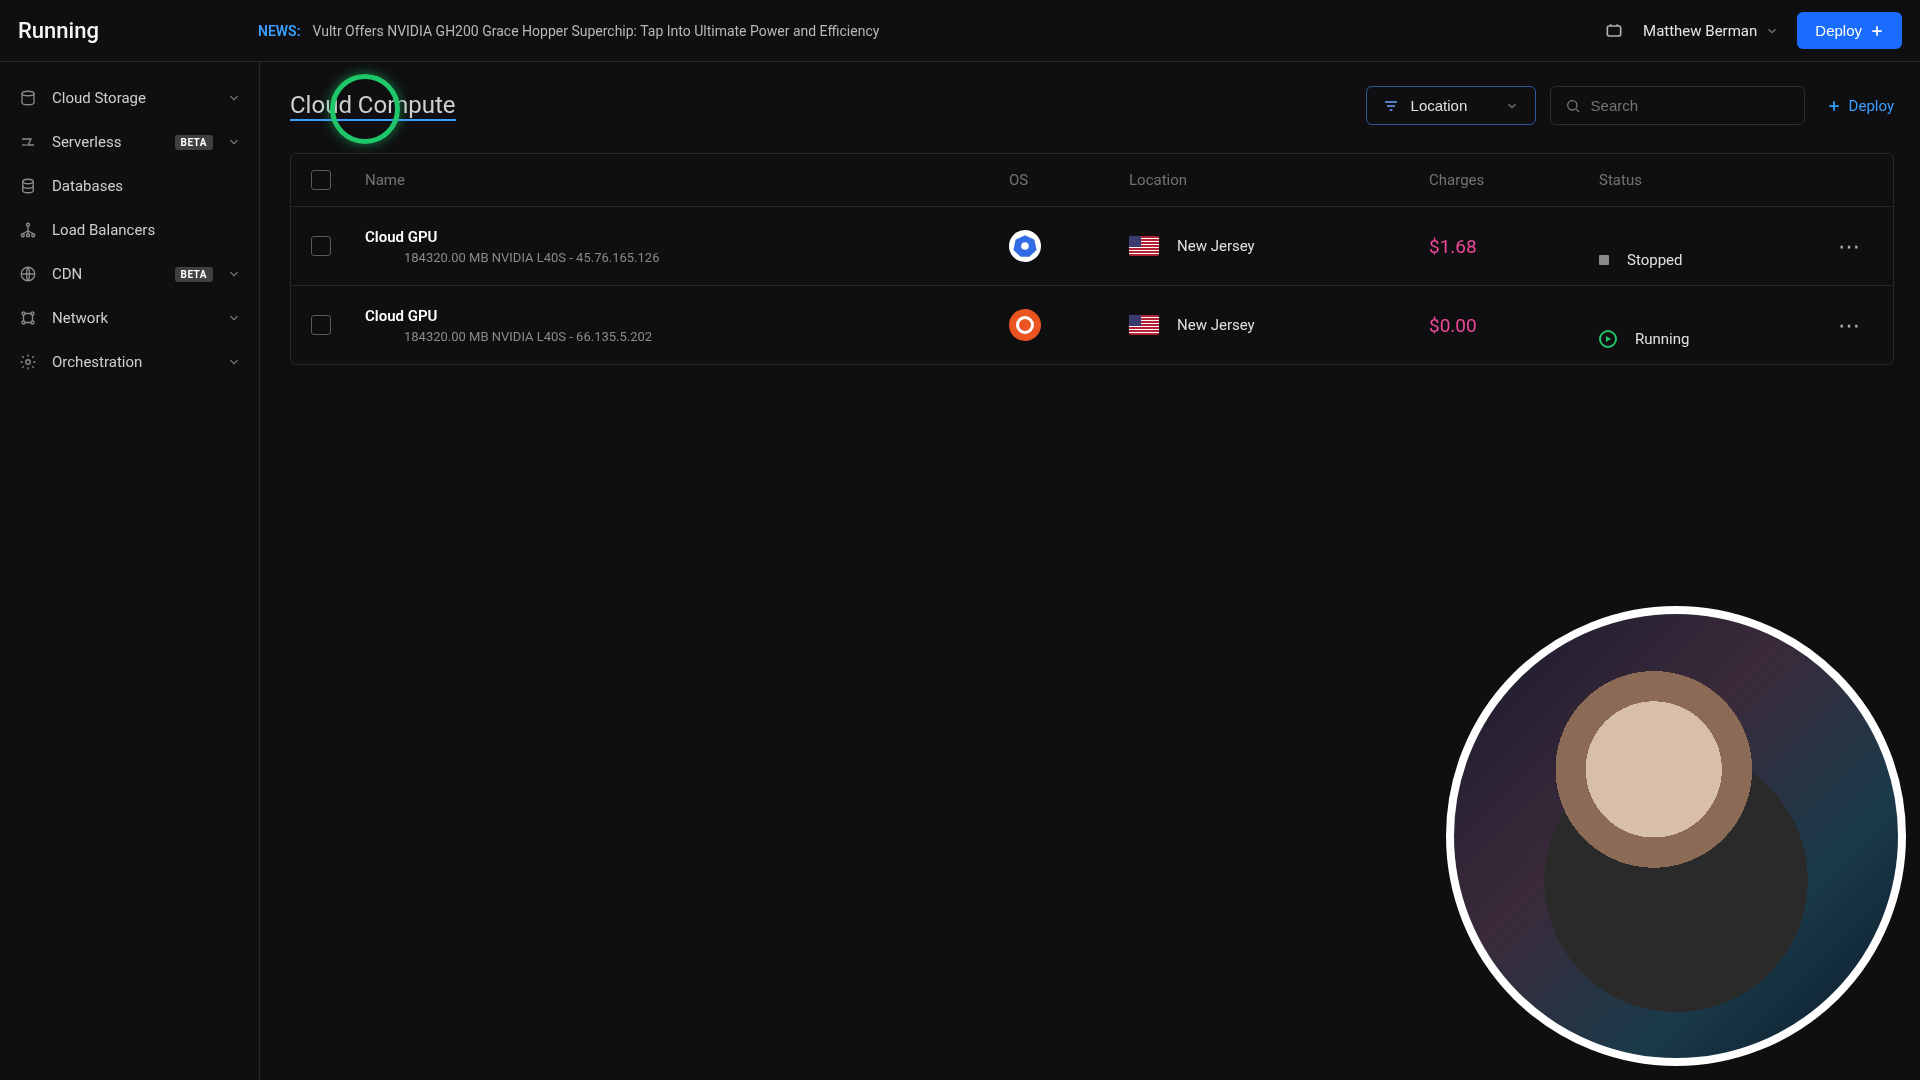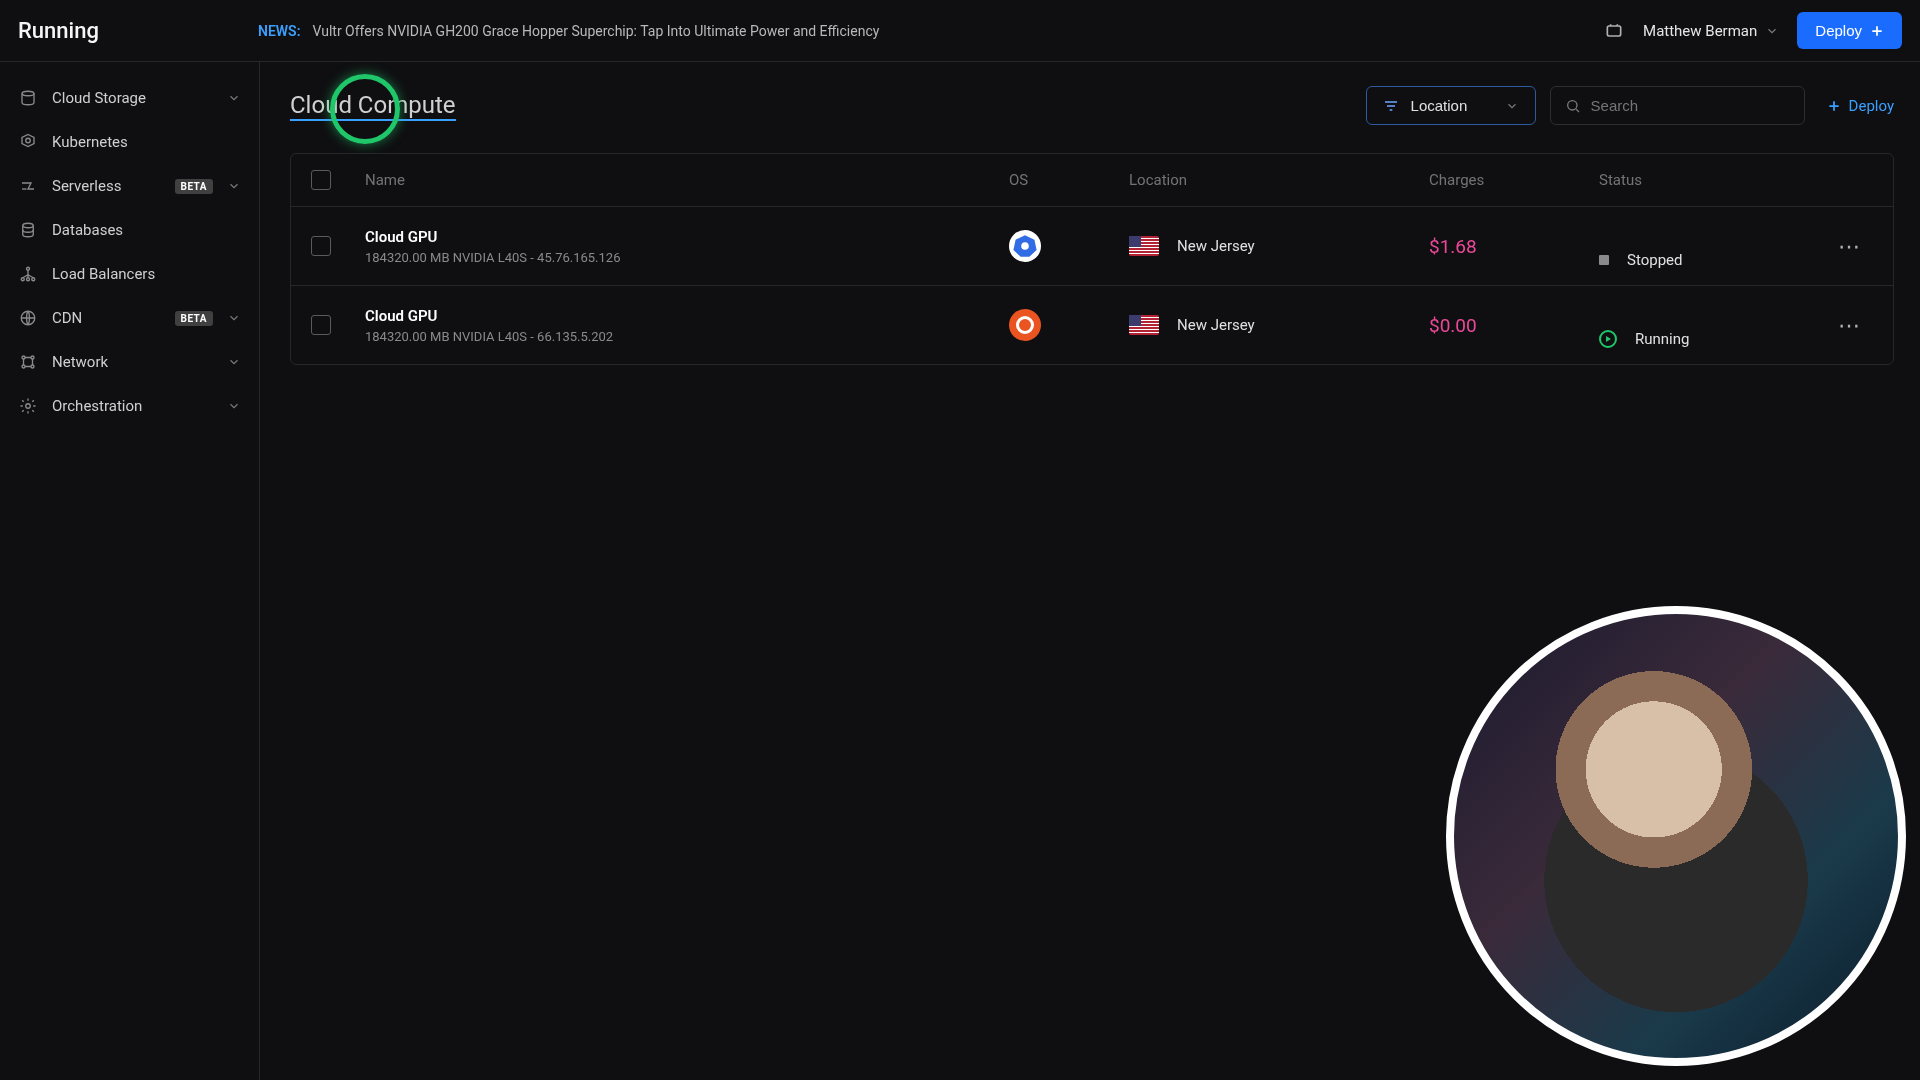--- a/index.html
+++ b/index.html
@@ -157,21 +157,21 @@
   padding: 16px 14px;
   border-bottom: 1px solid #272729;
 }
 .trow:last-child { border-bottom: none; }
 .checkbox {
   width: 20px; height: 20px; border: 1.5px solid #5a5a5d;
   border-radius: 3px; cursor: pointer;
   margin-left: 6px;
 }
 .cell-name .n-title { font-weight: 600; color: #fff; font-size: 15px; }
-.cell-name .n-sub { color: #8a8a8d; font-size: 13px; margin-top: 4px; }
+.cell-name .n-sub { color: #8a8a8d; font-size: 13px; margin-top: 4px; margin-left: 39px; }
 .os-icon {
   width: 32px; height: 32px; border-radius: 50%;
   display: flex; align-items: center; justify-content: center;
 }
 .os-kube { background: #fff; }
 .os-kube svg { width: 26px; height: 26px; }
 .os-ubuntu { background: #e95420; }
 .os-ubuntu .u-inner {
   width: 18px; height: 18px; border-radius: 50%; border: 3px solid #fff;
   position: relative;
@@ -254,29 +254,20 @@
         <span class="side-icon-box">
           <svg width="18" height="18" viewBox="0 0 24 24" fill="none" stroke="currentColor" stroke-width="1.8">
             <ellipse cx="12" cy="6" rx="8" ry="3"></ellipse>
             <path d="M4 6v12c0 1.7 3.6 3 8 3s8-1.3 8-3V6"></path>
           </svg>
         </span>
         <span class="lbl">Cloud Storage</span>
         <svg class="chev" width="14" height="14" viewBox="0 0 24 24" fill="none" stroke="currentColor" stroke-width="2">
           <path d="M6 9l6 6 6-6"></path>
         </svg>
-      </div>
-      <div class="side-item">
-        <span class="side-icon-box">
-          <svg width="18" height="18" viewBox="0 0 24 24" fill="none" stroke="currentColor" stroke-width="1.8">
-            <path d="M12 2l8 4v8l-8 4-8-4V6z"></path>
-            <circle cx="12" cy="10" r="3"></circle>
-          </svg>
-        </span>
-        <span class="lbl">Kubernetes</span>
       </div>
       <div class="side-item">
         <span class="side-icon-box">
           <svg width="18" height="18" viewBox="0 0 24 24" fill="none" stroke="currentColor" stroke-width="1.8">
             <path d="M4 8h12l-4 8h8"></path>
             <path d="M4 16h6"></path>
           </svg>
         </span>
         <span class="lbl">Serverless</span>
         <span class="badge-beta">BETA</span>

